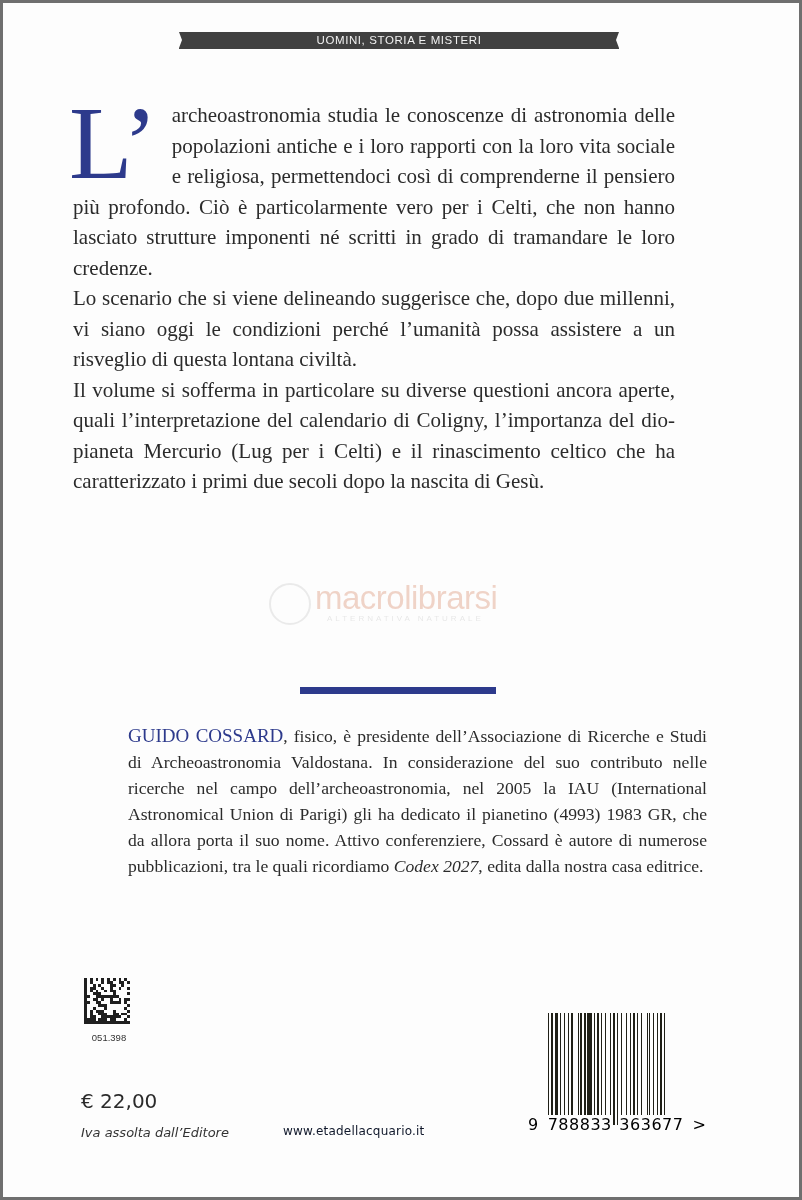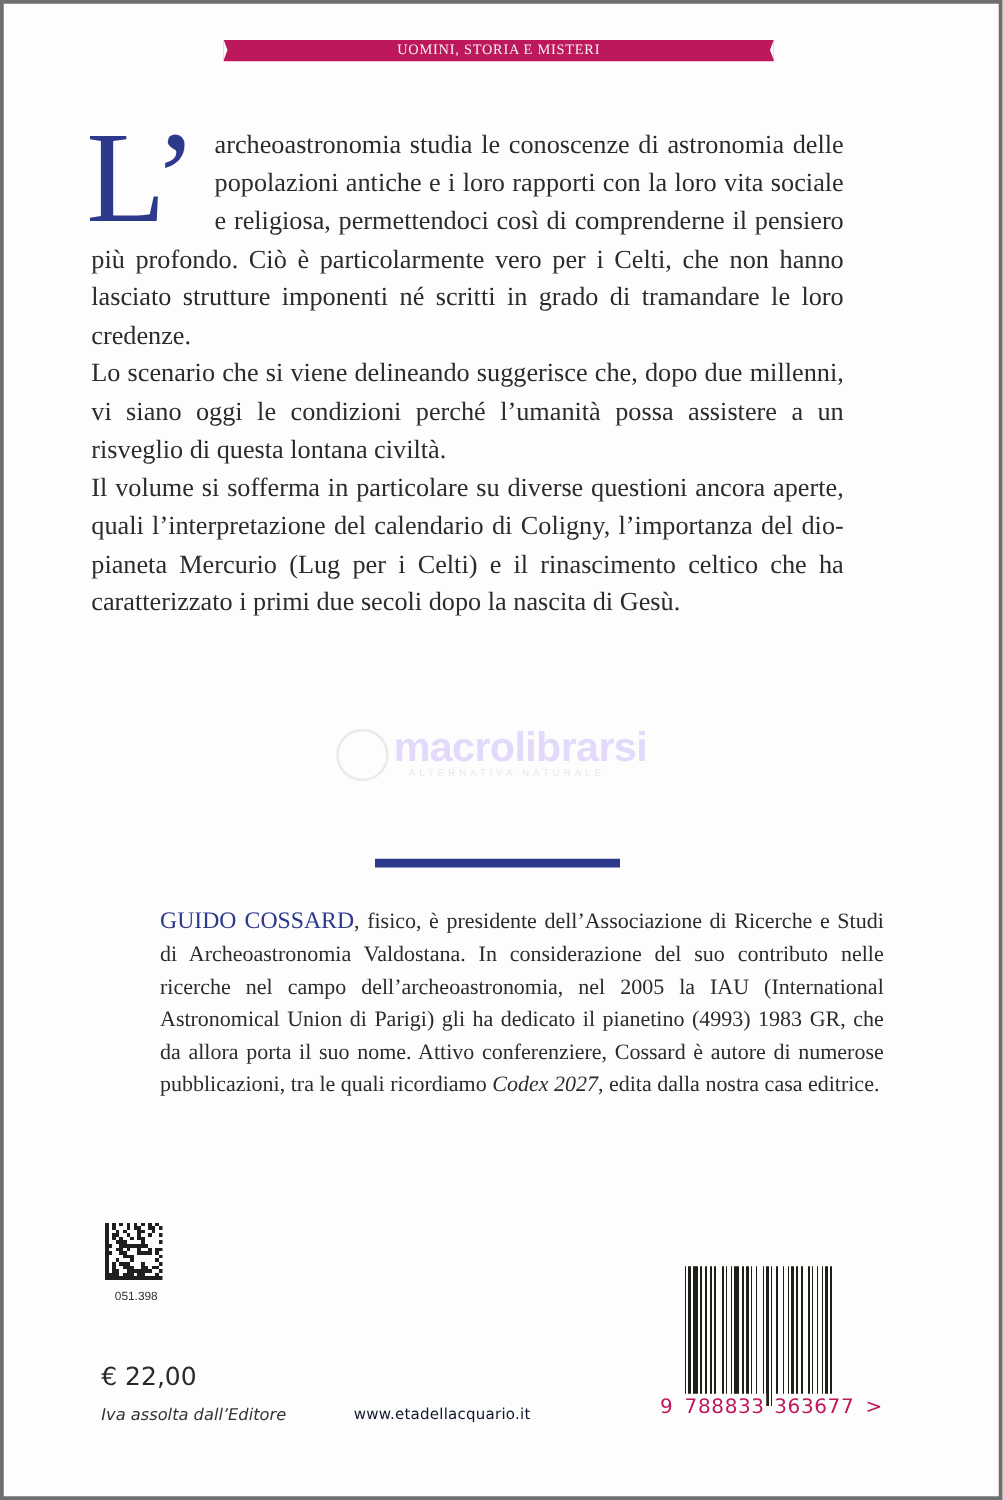--- a/index.html
+++ b/index.html
@@ -7,23 +7,23 @@
     width: 802px; height: 1200px; position: relative; overflow: hidden;
     background: #6f6f6f;
     font-family: "Liberation Serif", "DejaVu Serif", serif;
   }
   .page {
     position: absolute; left: 3px; top: 3px; width: 796px; height: 1194px;
     background: #fdfdfd;
   }
   .series-band {
     position: absolute; left: 176px; top: 29px; width: 440px; height: 17px;
-    background: #be185d;
+    background: #404040;
     color: #f1f1f1; text-align: center;
-    font-family: Liberation Serif, serif; font-size: 11.5px; letter-spacing: 0.6px;
+    font-family: Liberation Sans, sans-serif; font-size: 11.5px; letter-spacing: 0.6px;
     line-height: 17px;
   }
   .series-band::before, .series-band::after {
     content: ""; position: absolute; top: 0; width: 0; height: 0;
     border-top: 8.5px solid transparent; border-bottom: 8.5px solid transparent;
   }
   .series-band::before { left: 0; border-left: 3px solid #fdfdfd; }
   .series-band::after { right: 0; border-right: 3px solid #fdfdfd; }
 
   .blurb {
@@ -63,31 +63,31 @@
   }
   .website {
     position: absolute; left: 280px; top: 1121px;
     font-family: "DejaVu Sans", sans-serif; font-size: 12px; color: #0f172a; letter-spacing: 0.2px;
   }
   .barcode {
     position: absolute; left: 543px; top: 1010px; width: 166px; height: 112px;
   }
   .isbn {
     position: absolute; left: 525px; top: 1112px;
-    font-family: "DejaVu Sans", sans-serif; font-size: 16px; color: #be185d;
+    font-family: "DejaVu Sans", sans-serif; font-size: 16px; color: #000000;
     background: transparent; letter-spacing: 0.5px;
   }
   .isbn .lead { margin-right: 8px; }
   .isbn .grp { background: #fdfdfd; padding: 0 1px; }
   .isbn .gt { margin-left: 8px; }
   .watermark {
     position: absolute; left: 262px; top: 576px; width: 300px; height: 50px;
     opacity: 0.22; pointer-events: none;
   }
-  .wm-main { position: absolute; left: 50px; top: 0; font-family: "Liberation Sans", sans-serif; font-size: 33px; color: #8b5cf6; letter-spacing: -0.5px; font-weight: bold; }
+  .wm-main { position: absolute; left: 50px; top: 0; font-family: "Liberation Sans", sans-serif; font-size: 33px; color: #c2410c; letter-spacing: -0.5px; }
   .wm-sub { position: absolute; left: 62px; top: 35px; font-family: "Liberation Sans", sans-serif; font-size: 8px; letter-spacing: 3px; color: #999; }
   .wm-logo { position: absolute; left: 4px; top: 4px; width: 38px; height: 38px; border: 2px solid #aaa; border-radius: 50%; }
 </style>
 </head>
 <body>
 
 <div class="page">
 
   <div class="series-band">
     <span>UOMINI, STORIA E MISTERI</span>

